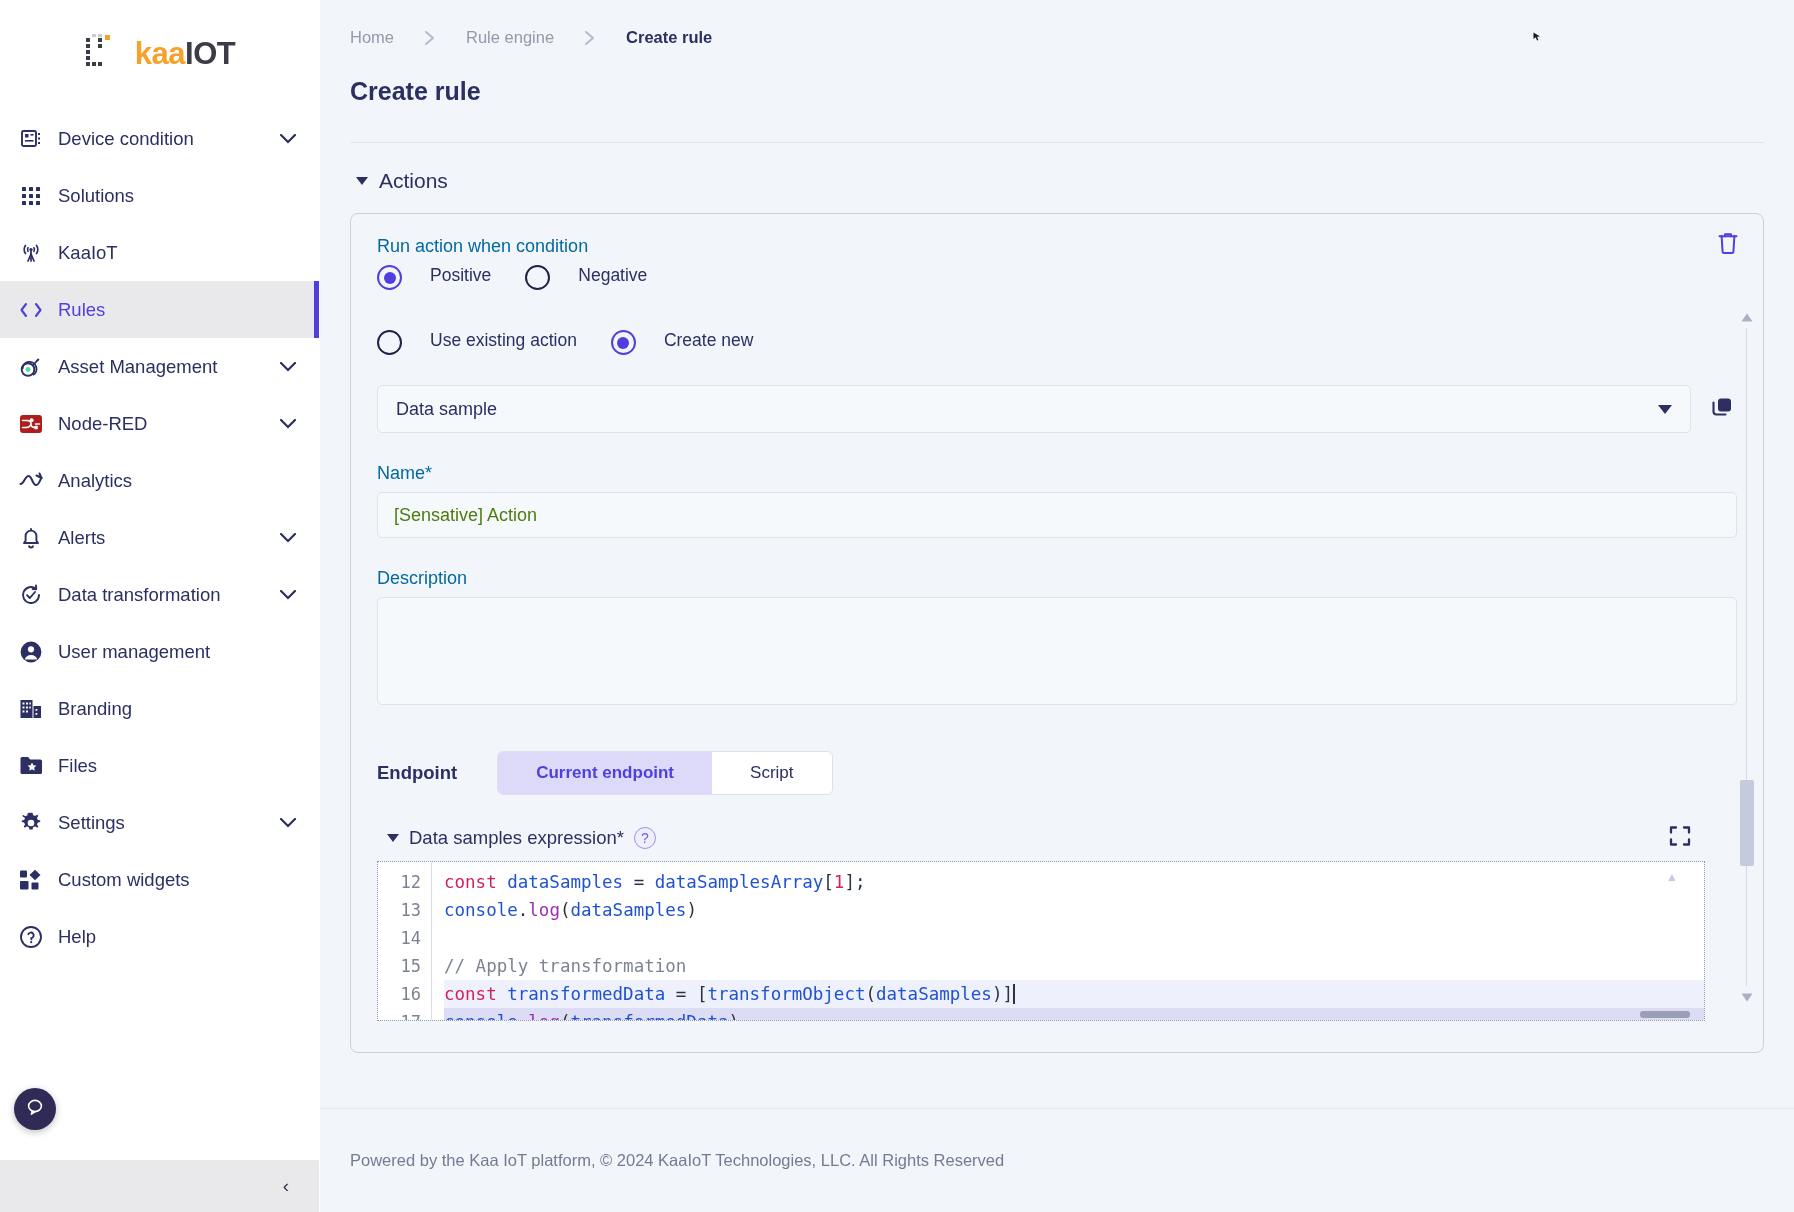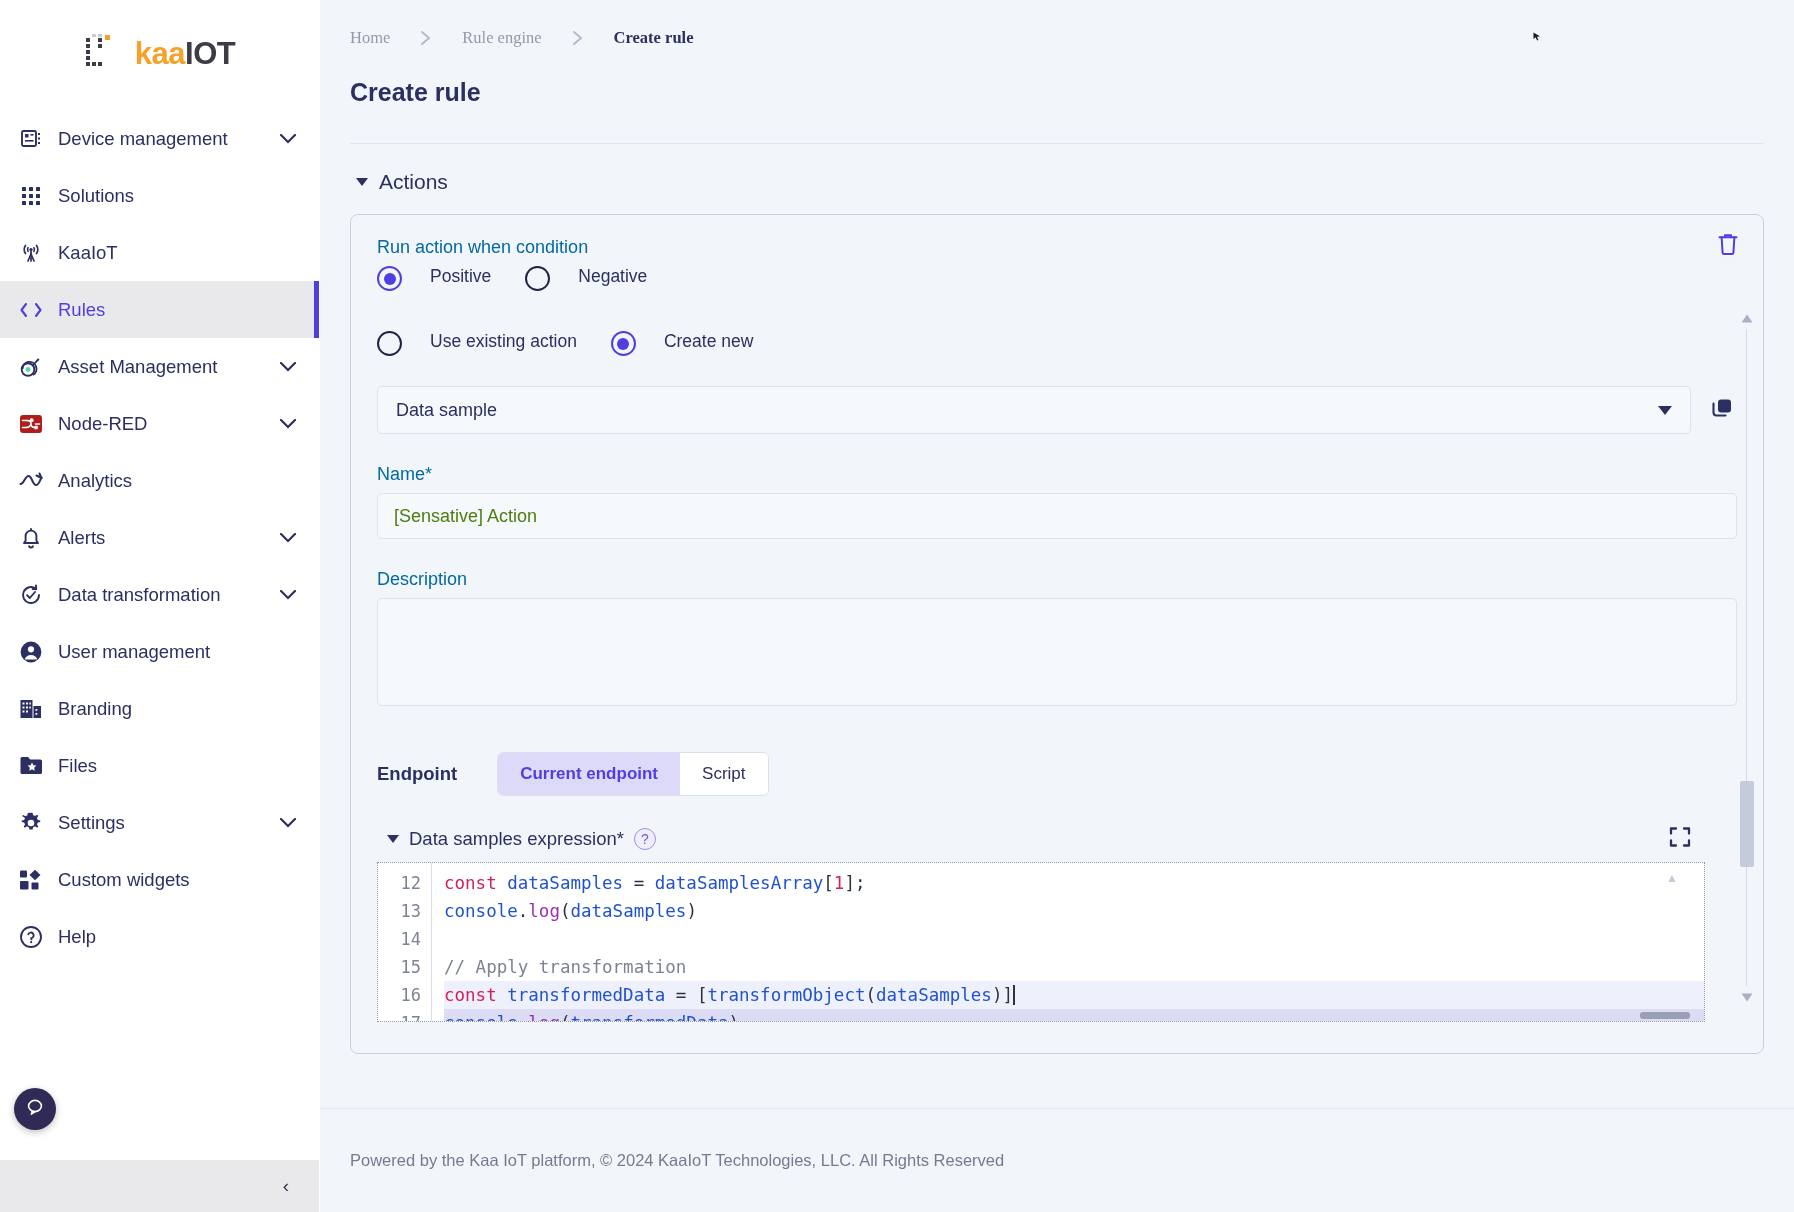--- a/index.html
+++ b/index.html
@@ -66,21 +66,20 @@
 
   
   .main {
     flex: 1 1 auto; height: 1212px; position: relative;
     background: #f2f6fa; display: flex; flex-direction: column;
     overflow: hidden;
   }
   .breadcrumb {
     padding: 28px 0 0 30px; display: flex; align-items: center; gap: 30px;
     font-size: 16.5px;
-    font-family: Liberation Serif, serif;
   }
   .crumb { color: #9399ab; cursor: pointer; }
   .crumb.current { color: #2b2f62; font-weight: 600; cursor: default; }
   .crumb-sep { color: #b4bac9; font-size: 15px; display: flex; align-items: center; }
 
   .page-title {
     padding: 30px 0 0 30px; font-size: 25px; font-weight: 700; color: #2b2f62;
   }
 
   .content-scroll {
@@ -159,21 +158,21 @@
     outline: none;
   }
 
   .endpoint-row { display: flex; align-items: center; gap: 40px; margin-top: 42px; }
   .endpoint-label { font-size: 18.5px; color: #2b2f62; font-weight: 600; }
   .seg {
     display: flex; border: 1px solid #dcdff0; border-radius: 6px; overflow: hidden;
     background: #f8fafd;
   }
   .seg-btn {
-    padding: 11px 22px; font-size: 17px; color: #2b2f62; cursor: pointer;
+    padding: 11px 38px; font-size: 17px; color: #2b2f62; cursor: pointer;
     background: #ffffff; border: none; font-family: "Liberation Sans", sans-serif;
   }
   .seg-btn.active { background: #ddd9f8; color: #4f3fe0; font-weight: 600; }
 
   .expr-head { display: flex; align-items: center; gap: 10px; margin-top: 30px; padding-left: 10px; }
   .expr-title { font-size: 18.5px; color: #2b2f62; }
   .help-badge {
     width: 22px; height: 22px; border-radius: 50%; border: 1.6px solid #9b93e8;
     color: #6b5fdf; font-size: 14px; display: flex; align-items: center; justify-content: center;
     cursor: pointer; background: #f1eefc;
@@ -283,21 +282,21 @@
           <svg width="22" height="22" viewBox="0 0 22 22" fill="none" stroke="#2b2f62" stroke-width="1.9">
             <rect x="2" y="3" width="14" height="15" rx="1.5"></rect>
             <rect x="5" y="6" width="3.5" height="3.5" fill="#2b2f62" stroke="none"></rect>
             <rect x="10.5" y="6" width="3" height="1.6" fill="#2b2f62" stroke="none"></rect>
             <rect x="5" y="12" width="8.5" height="1.6" fill="#2b2f62" stroke="none"></rect>
             <rect x="18" y="5" width="2" height="2" fill="#2b2f62" stroke="none"></rect>
             <rect x="18" y="9.5" width="2" height="2" fill="#2b2f62" stroke="none"></rect>
             <rect x="18" y="14" width="2" height="2" fill="#2b2f62" stroke="none"></rect>
           </svg>
         </span>
-        <span class="label">Device management</span>
+        <span class="label">Device condition</span>
         <span class="chev">
           <svg width="16" height="10" viewBox="0 0 16 10">
               <path d="M1 1 L8 8 L15 1" stroke="#2b2f62" stroke-width="2.2" fill="none" stroke-linecap="round"></path>
             </svg>
         </span>
       </div>
 
       <div class="nav-item">
         <span class="icon">
           <svg width="20" height="20" viewBox="0 0 20 20" fill="#2b2f62">

